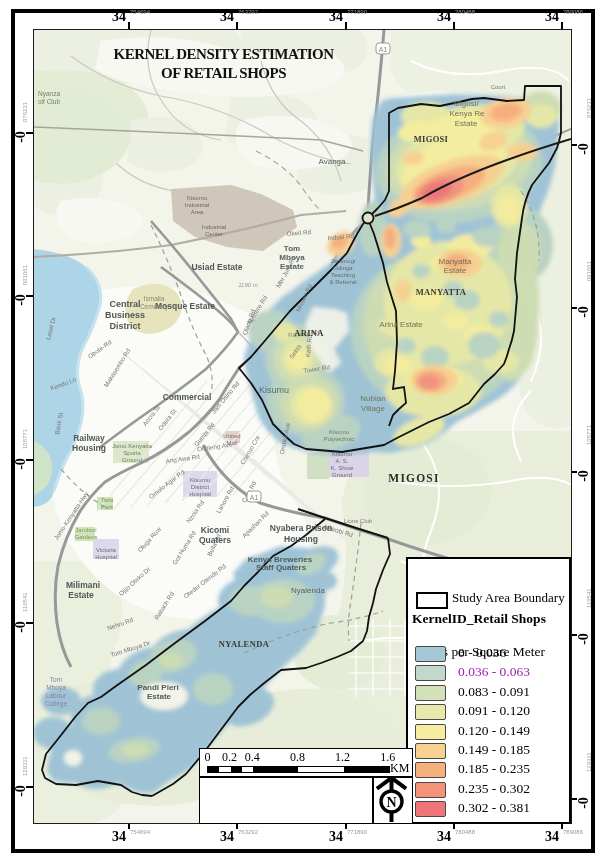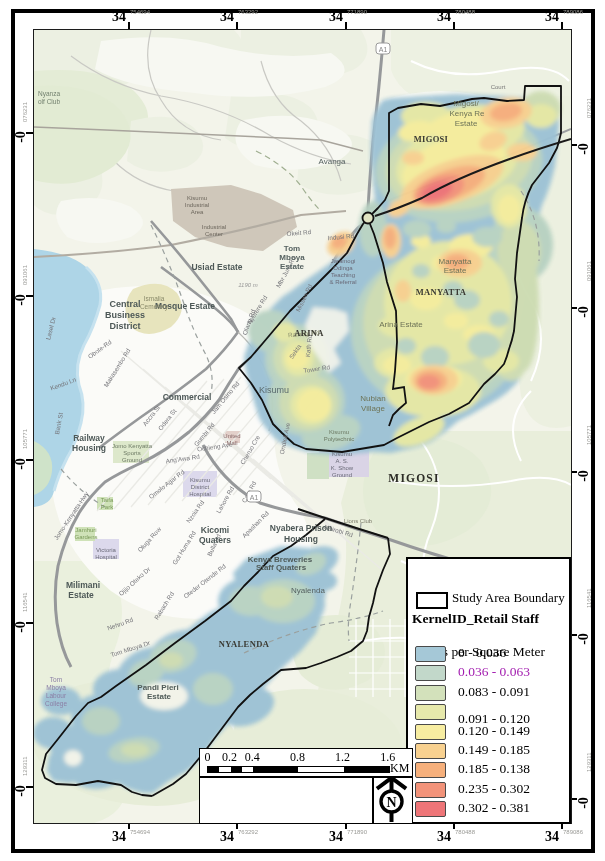--- a/index.html
+++ b/index.html
@@ -480,46 +480,47 @@
 <g>
         <rect x="375" y="42" width="14" height="11" rx="3" fill="#fff" stroke="#9a9a9a" stroke-width="1"></rect>
 <text x="382" y="51" font-size="7" fill="#888" text-anchor="middle" font-family="Liberation Sans,sans-serif">A1</text>
       </g>
 <g>
         <rect x="246" y="490" width="14" height="11" rx="3" fill="#fff" stroke="#9a9a9a" stroke-width="1"></rect>
 <text x="253" y="499" font-size="7" fill="#888" text-anchor="middle" font-family="Liberation Sans,sans-serif">A1</text>
       </g>
 </svg>
 
+<div class="abs ser" style="left:22px;top:15px;width:335px;text-align:center;font-weight:bold;font-size:15px;color:#111;line-height:19px;letter-spacing:-0.5px;">KERNEL DENSITY ESTIMATION<br>OF RETAIL SHOPS</div>
 
 </div>
 
 <div class="abs" style="left:406px;top:557px;width:161px;height:263px;background:#fff;border:2px solid #000;">
 
 
 <div class="abs" style="left:8px;top:33px;width:28px;height:13px;border:2px solid #000;background:#fff;"></div>
 <div class="abs ser" style="left:44px;top:31px;font-size:13px;white-space:nowrap;color:#000;">Study Area Boundary</div>
 
-<div class="abs ser" style="left:4px;top:52px;font-size:13.5px;font-weight:bold;color:#000;">KernelID_Retail Staff</div>
+<div class="abs ser" style="left:4px;top:52px;font-size:13.5px;font-weight:bold;color:#000;">KernelID_Retail Shops</div>
 <div class="abs ser" style="left:7px;top:85px;font-size:13.5px;color:#000;">Shops per Square Meter</div>
 
 <div class="abs" style="left:7px;top:87px;width:29px;height:14px;background:#a5c8d7;border:1px solid #4a4a4a;border-radius:2px;"></div>
 <div class="abs ser" style="left:50px;top:86px;font-size:13.5px;color:#000;">0 - 0.036</div>
 <div class="abs" style="left:7px;top:106px;width:29px;height:14px;background:#c2d8ca;border:1px solid #4a4a4a;border-radius:2px;"></div>
 <div class="abs ser" style="left:50px;top:105px;font-size:13.5px;color:#a21caf;">0.036 - 0.063</div>
 <div class="abs" style="left:7px;top:126px;width:29px;height:14px;background:#d3e1bb;border:1px solid #4a4a4a;border-radius:2px;"></div>
 <div class="abs ser" style="left:50px;top:125px;font-size:13.5px;color:#000;">0.083 - 0.091</div>
 <div class="abs" style="left:7px;top:145px;width:29px;height:14px;background:#e7e9ab;border:1px solid #4a4a4a;border-radius:2px;"></div>
-<div class="abs ser" style="left:50px;top:144px;font-size:13.5px;color:#000;margin-top:8px;">0.091 - 0.120</div>
+<div class="abs ser" style="left:50px;top:144px;font-size:13.5px;color:#000;">0.091 - 0.120</div>
 <div class="abs" style="left:7px;top:165px;width:29px;height:14px;background:#f7eda1;border:1px solid #4a4a4a;border-radius:2px;"></div>
 <div class="abs ser" style="left:50px;top:164px;font-size:13.5px;color:#000;">0.120 - 0.149</div>
 <div class="abs" style="left:7px;top:184px;width:29px;height:14px;background:#f8d190;border:1px solid #4a4a4a;border-radius:2px;"></div>
 <div class="abs ser" style="left:50px;top:183px;font-size:13.5px;color:#000;">0.149 - 0.185</div>
 <div class="abs" style="left:7px;top:203px;width:29px;height:14px;background:#f6b07c;border:1px solid #4a4a4a;border-radius:2px;"></div>
-<div class="abs ser" style="left:50px;top:202px;font-size:13.5px;color:#000;">0.185 - 0.138</div>
+<div class="abs ser" style="left:50px;top:202px;font-size:13.5px;color:#000;">0.185 - 0.235</div>
 <div class="abs" style="left:7px;top:223px;width:29px;height:14px;background:#f2937a;border:1px solid #4a4a4a;border-radius:2px;"></div>
 <div class="abs ser" style="left:50px;top:222px;font-size:13.5px;color:#000;">0.235 - 0.302</div>
 <div class="abs" style="left:7px;top:242px;width:29px;height:14px;background:#ee7578;border:1px solid #4a4a4a;border-radius:2px;"></div>
 <div class="abs ser" style="left:50px;top:241px;font-size:13.5px;color:#000;">0.302 - 0.381</div>
 </div>
 
 <div class="abs" style="left:199px;top:748px;width:212px;height:74px;background:#fff;border:1.5px solid #000;">
 
 <div class="abs ser" style="left:0;top:0;width:100%;height:100%;font-size:12px;color:#000;">
 <span class="abs" style="left:4.5px;top:1px;">0</span>

